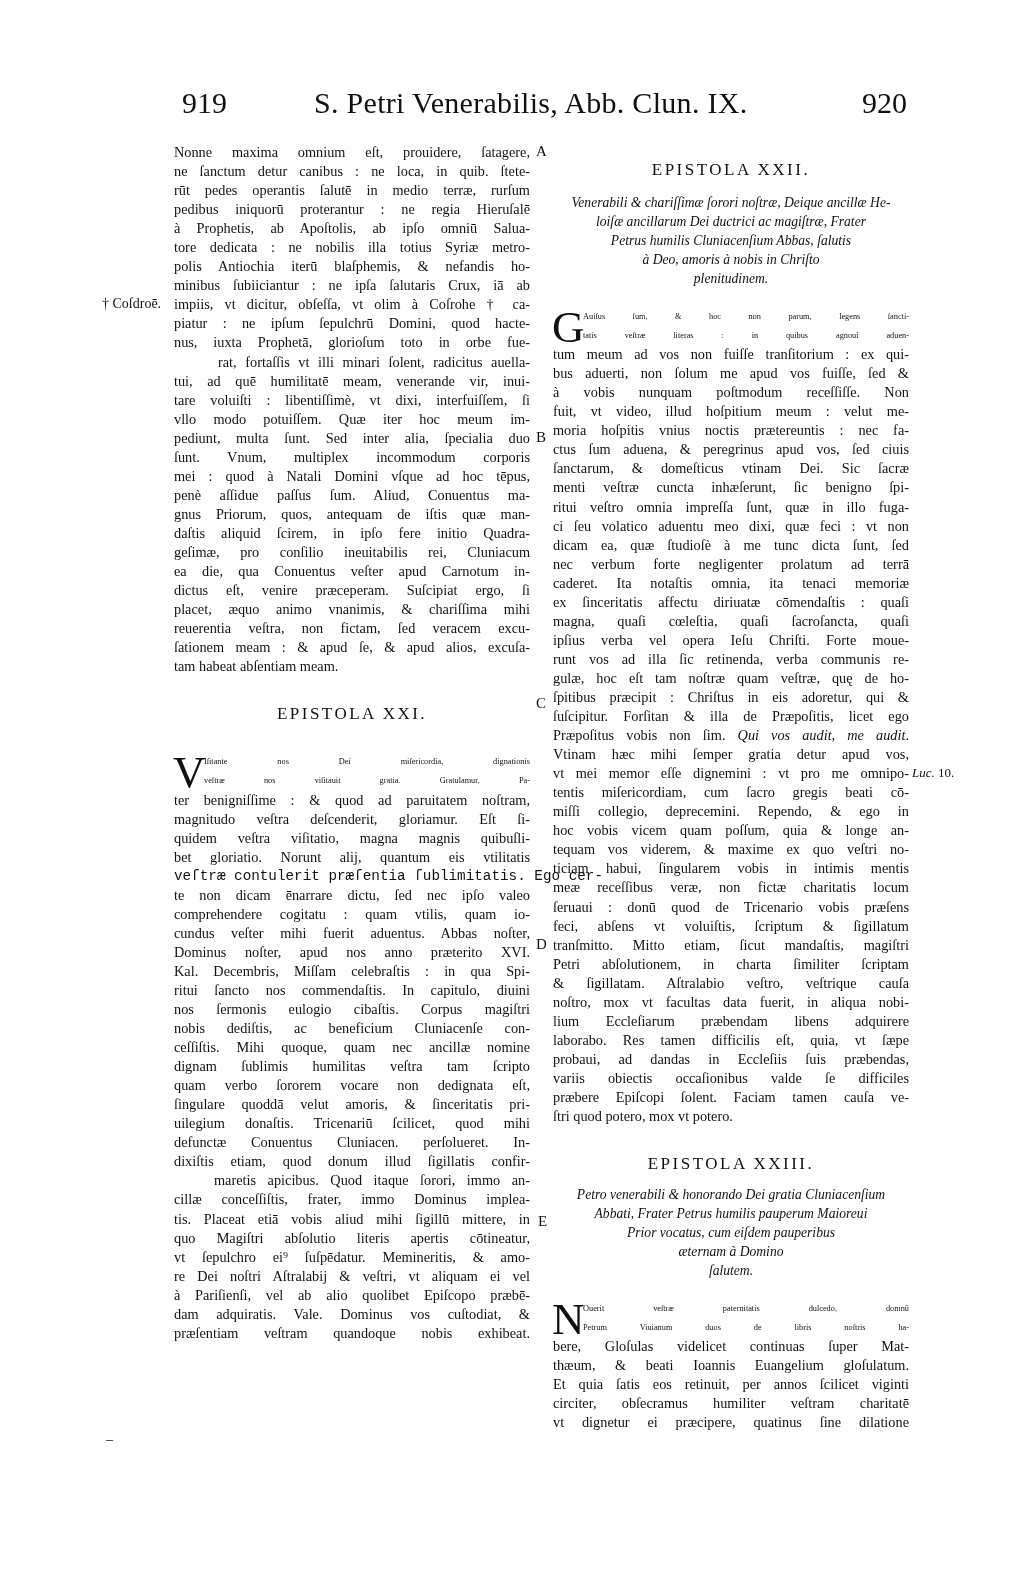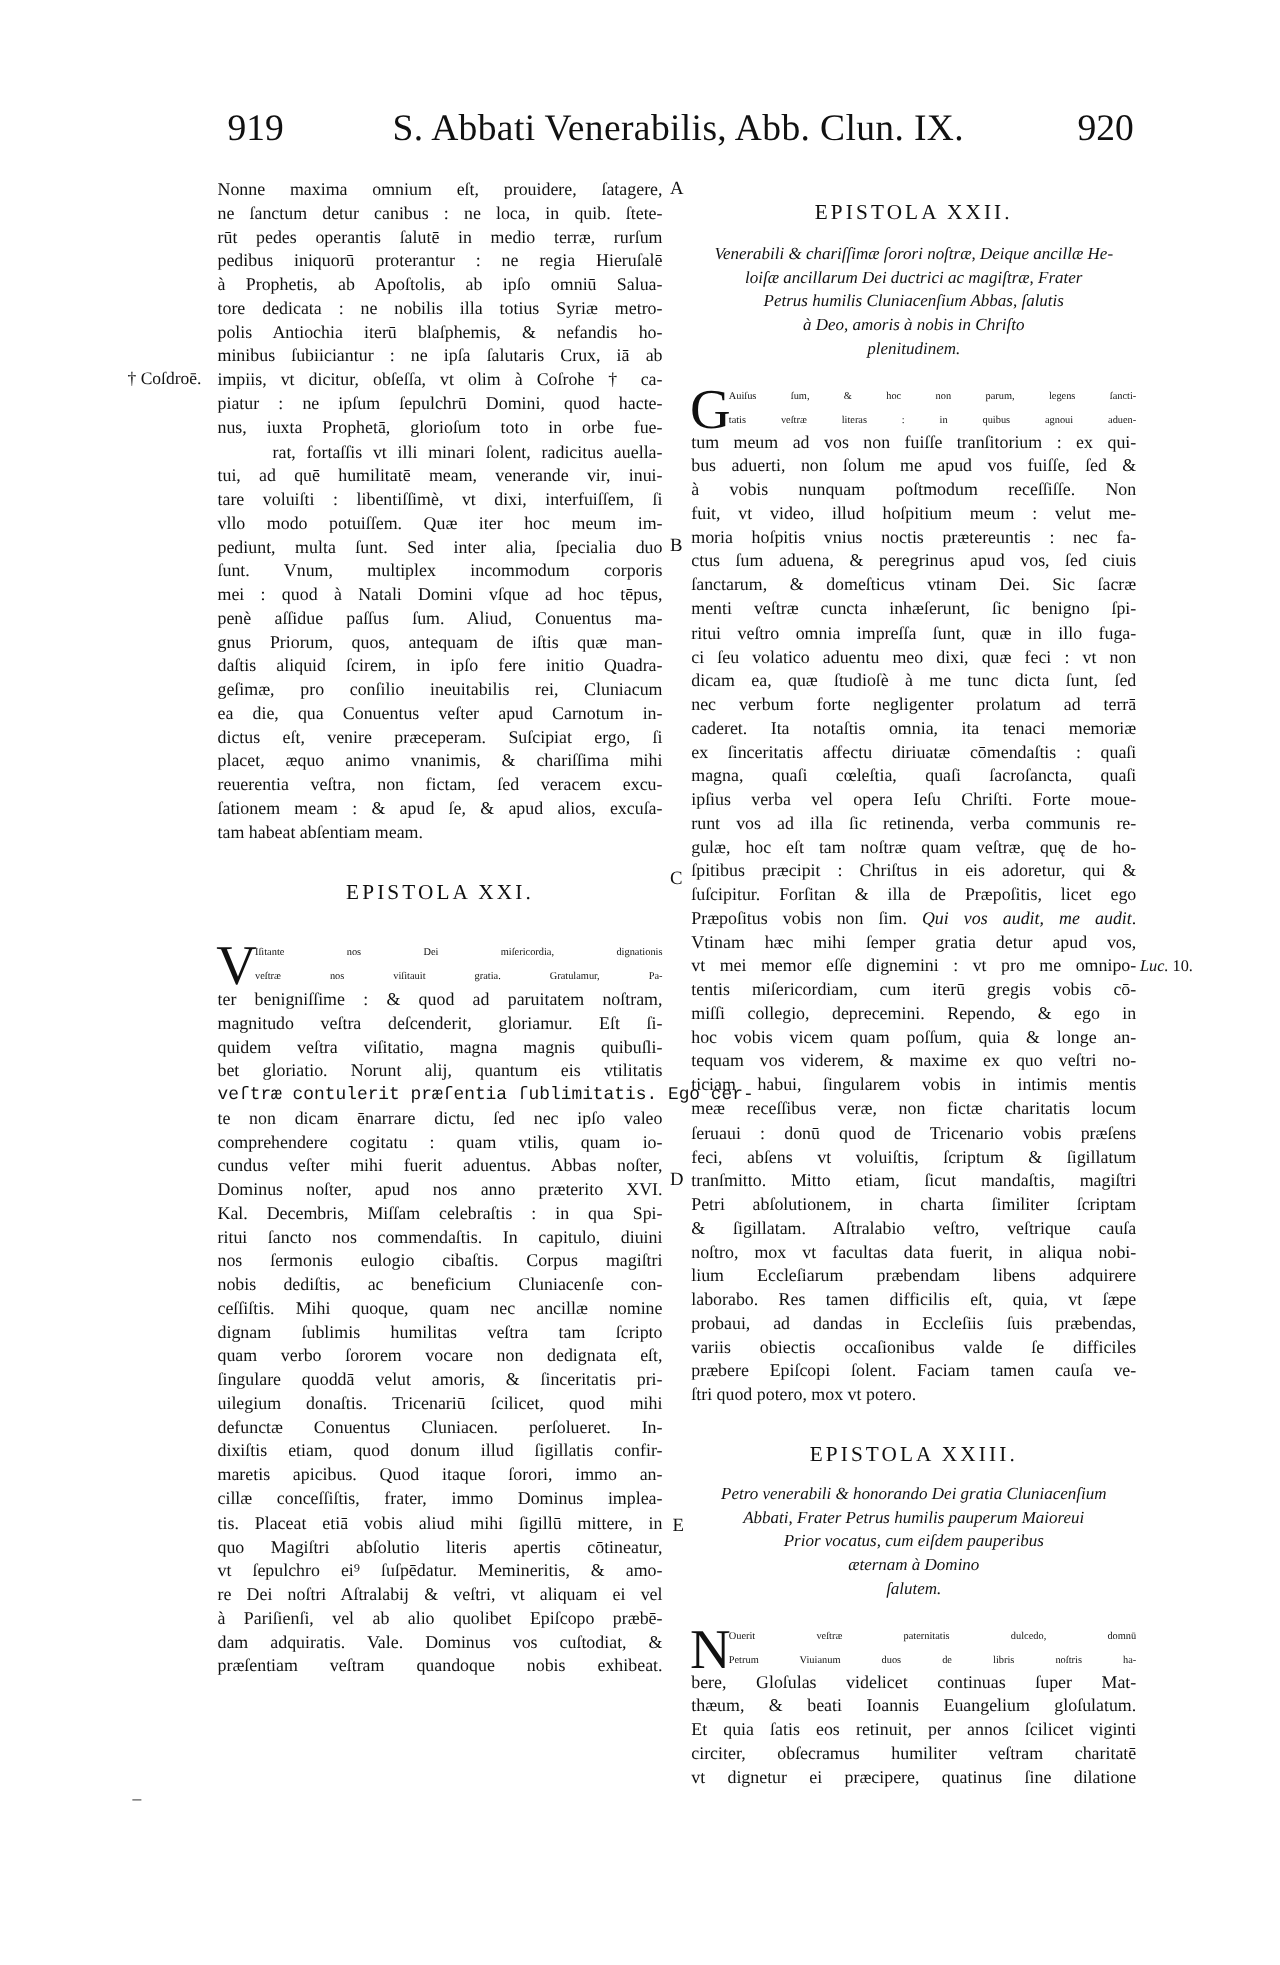--- a/index.html
+++ b/index.html
@@ -26,21 +26,21 @@
   .indent { padding-left: 30px; }
 
   .margin-note { position: absolute; font-family: "Liberation Serif", serif; font-size: 14px; }
   .marker { position: absolute; font-family: "Liberation Serif", serif; font-size: 15px; }
 </style>
 </head>
 <body>
 
 <div class="header">
   <span class="pg-left">919</span>
-  <span class="run-title">S. Abbati Venerabilis, Abb. Clun. IX.</span>
+  <span class="run-title">S. Petri Venerabilis, Abb. Clun. IX.</span>
   <span class="pg-right">920</span>
 </div>
 
 <span class="marker" style="left:536px; top:143px;">A</span>
 <span class="marker" style="left:536px; top:429px;">B</span>
 <span class="marker" style="left:536px; top:695px;">C</span>
 <span class="marker" style="left:536px; top:936px;">D</span>
 <span class="marker" style="left:538px; top:1213px;">E</span>
 
 <span class="margin-note" style="left:102px; top:296px;">† Coſdroē.</span>
@@ -99,21 +99,21 @@
         <span class="line" style="display: block;">ritui ſancto nos commendaſtis. In capitulo, diuini</span>
         <span class="line" style="display: block;">nos ſermonis eulogio cibaſtis. Corpus magiſtri</span>
         <span class="line" style="display: block;">nobis dediſtis, ac beneficium Cluniacenſe con-</span>
         <span class="line" style="display: block;">ceſſiſtis. Mihi quoque, quam nec ancillæ nomine</span>
         <span class="line" style="display: block;">dignam ſublimis humilitas veſtra tam ſcripto</span>
         <span class="line" style="display: block;">quam verbo ſororem vocare non dedignata eſt,</span>
         <span class="line" style="display: block;">ſingulare quoddā velut amoris, &amp; ſinceritatis pri-</span>
         <span class="line" style="display: block;">uilegium donaſtis. Tricenariū ſcilicet, quod mihi</span>
         <span class="line" style="display: block;">defunctæ Conuentus Cluniacen. perſolueret. In-</span>
         <span class="line" style="display: block;">dixiſtis etiam, quod donum illud ſigillatis confir-</span>
-        <span class="line" style="display: block;">maretis apicibus. Quod itaque ſorori, immo an-</span>
+        <span class="line" style="display: block; margin-left: 40px;">maretis apicibus. Quod itaque ſorori, immo an-</span>
         <span class="line" style="display: block;">cillæ conceſſiſtis, frater, immo Dominus implea-</span>
         <span class="line" style="display: block;">tis. Placeat etiā vobis aliud mihi ſigillū mittere, in</span>
         <span class="line" style="display: block;">quo Magiſtri abſolutio literis apertis cōtineatur,</span>
         <span class="line" style="display: block;">vt ſepulchro ei⁹ ſuſpēdatur. Memineritis, &amp; amo-</span>
         <span class="line" style="display: block;">re Dei noſtri Aſtralabij &amp; veſtri, vt aliquam ei vel</span>
         <span class="line" style="display: block;">à Pariſienſi, vel ab alio quolibet Epiſcopo præbē-</span>
         <span class="line" style="display: block;">dam adquiratis. Vale. Dominus vos cuſtodiat, &amp;</span>
         <span class="line" style="display: block;">præſentiam veſtram quandoque nobis exhibeat.</span>
       </div>
   </div>
@@ -155,21 +155,21 @@
         <span class="line" style="display: block;">gulæ, hoc eſt tam noſtræ quam veſtræ, quę de ho-</span>
         <span class="line" style="display: block;">ſpitibus præcipit : Chriſtus in eis adoretur, qui &amp;</span>
         <span class="line" style="display: block;">ſuſcipitur. Forſitan &amp; illa de Præpoſitis, licet ego</span>
       </div>
     <span class="line" style="display: block;">
       <span>Præpoſitus vobis non ſim. </span><span class="it">Qui vos audit, me audit</span><span>.</span>
     </span>
     <div id="body-22-post">
         <span class="line" style="display: block;">Vtinam hæc mihi ſemper gratia detur apud vos,</span>
         <span class="line" style="display: block;">vt mei memor eſſe dignemini : vt pro me omnipo-</span>
-        <span class="line" style="display: block;">tentis miſericordiam, cum iterū gregis vobis cō-</span>
+        <span class="line" style="display: block;">tentis miſericordiam, cum ſacro gregis beati cō-</span>
         <span class="line" style="display: block;">miſſi collegio, deprecemini. Rependo, &amp; ego in</span>
         <span class="line" style="display: block;">hoc vobis vicem quam poſſum, quia &amp; longe an-</span>
         <span class="line" style="display: block;">tequam vos viderem, &amp; maxime ex quo veſtri no-</span>
         <span class="line" style="display: block;">ticiam habui, ſingularem vobis in intimis mentis</span>
         <span class="line" style="display: block;">meæ receſſibus veræ, non fictæ charitatis locum</span>
         <span class="line" style="display: block;">ſeruaui : donū quod de Tricenario vobis præſens</span>
         <span class="line" style="display: block;">feci, abſens vt voluiſtis, ſcriptum &amp; ſigillatum</span>
         <span class="line" style="display: block;">tranſmitto. Mitto etiam, ſicut mandaſtis, magiſtri</span>
         <span class="line" style="display: block;">Petri abſolutionem, in charta ſimiliter ſcriptam</span>
         <span class="line" style="display: block;">&amp; ſigillatam. Aſtralabio veſtro, veſtrique cauſa</span>

